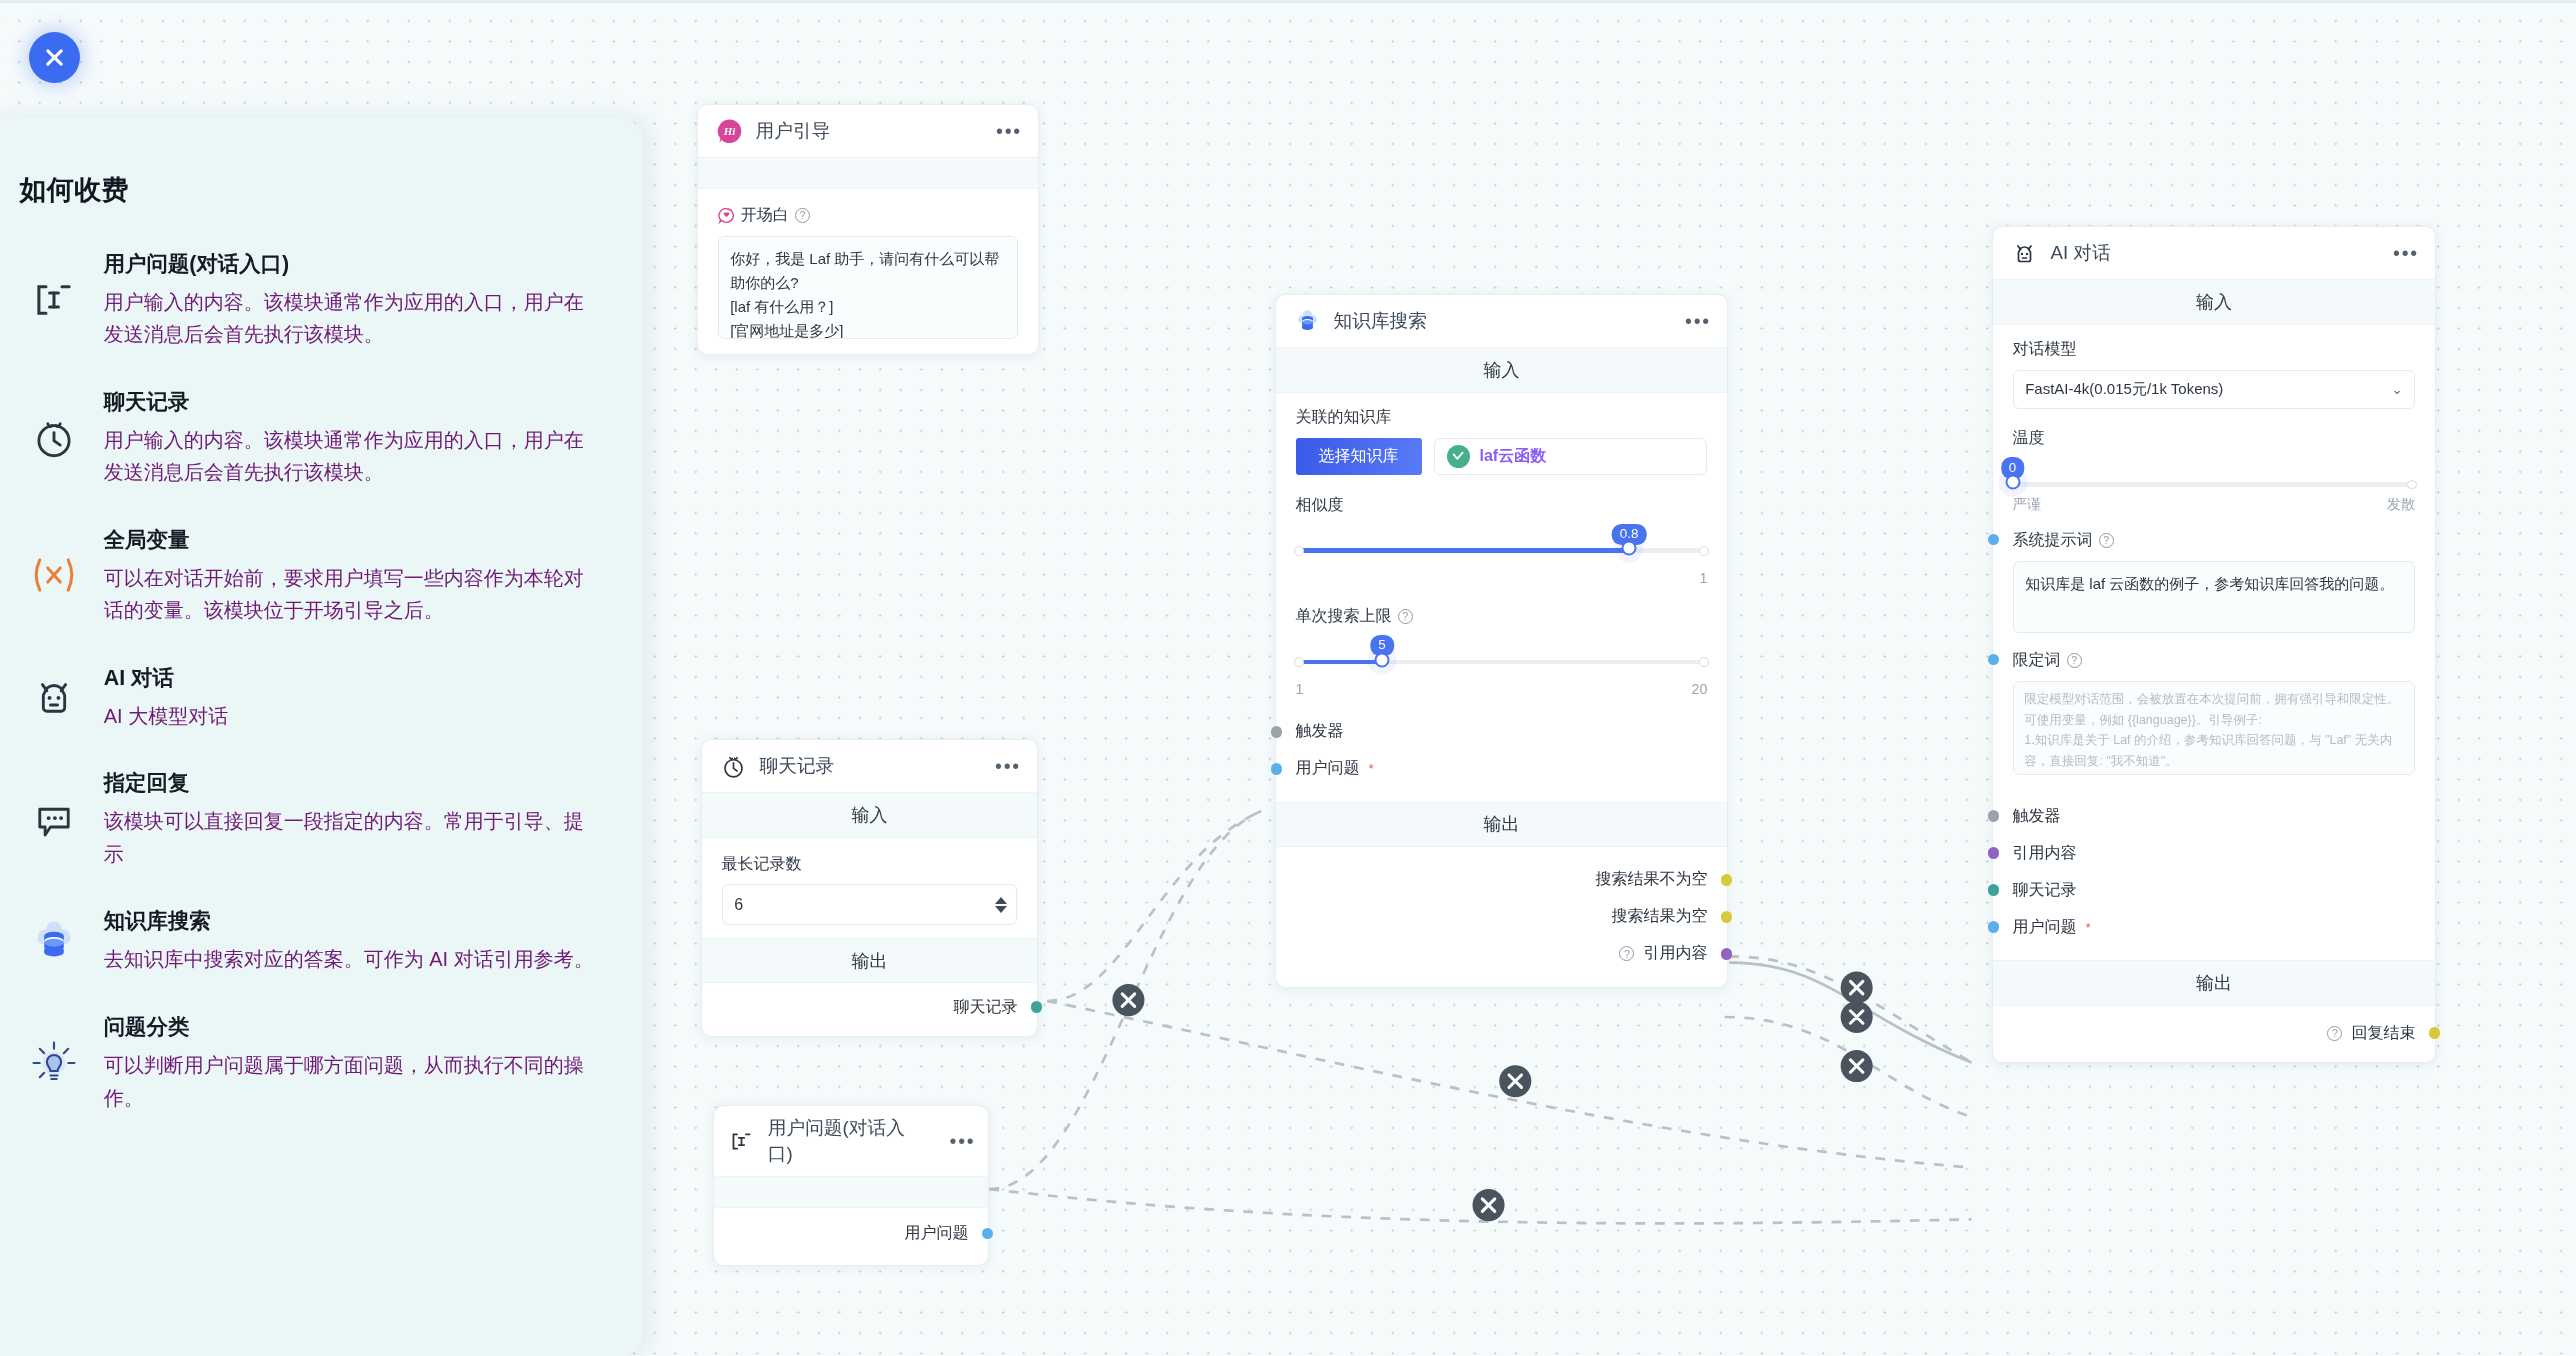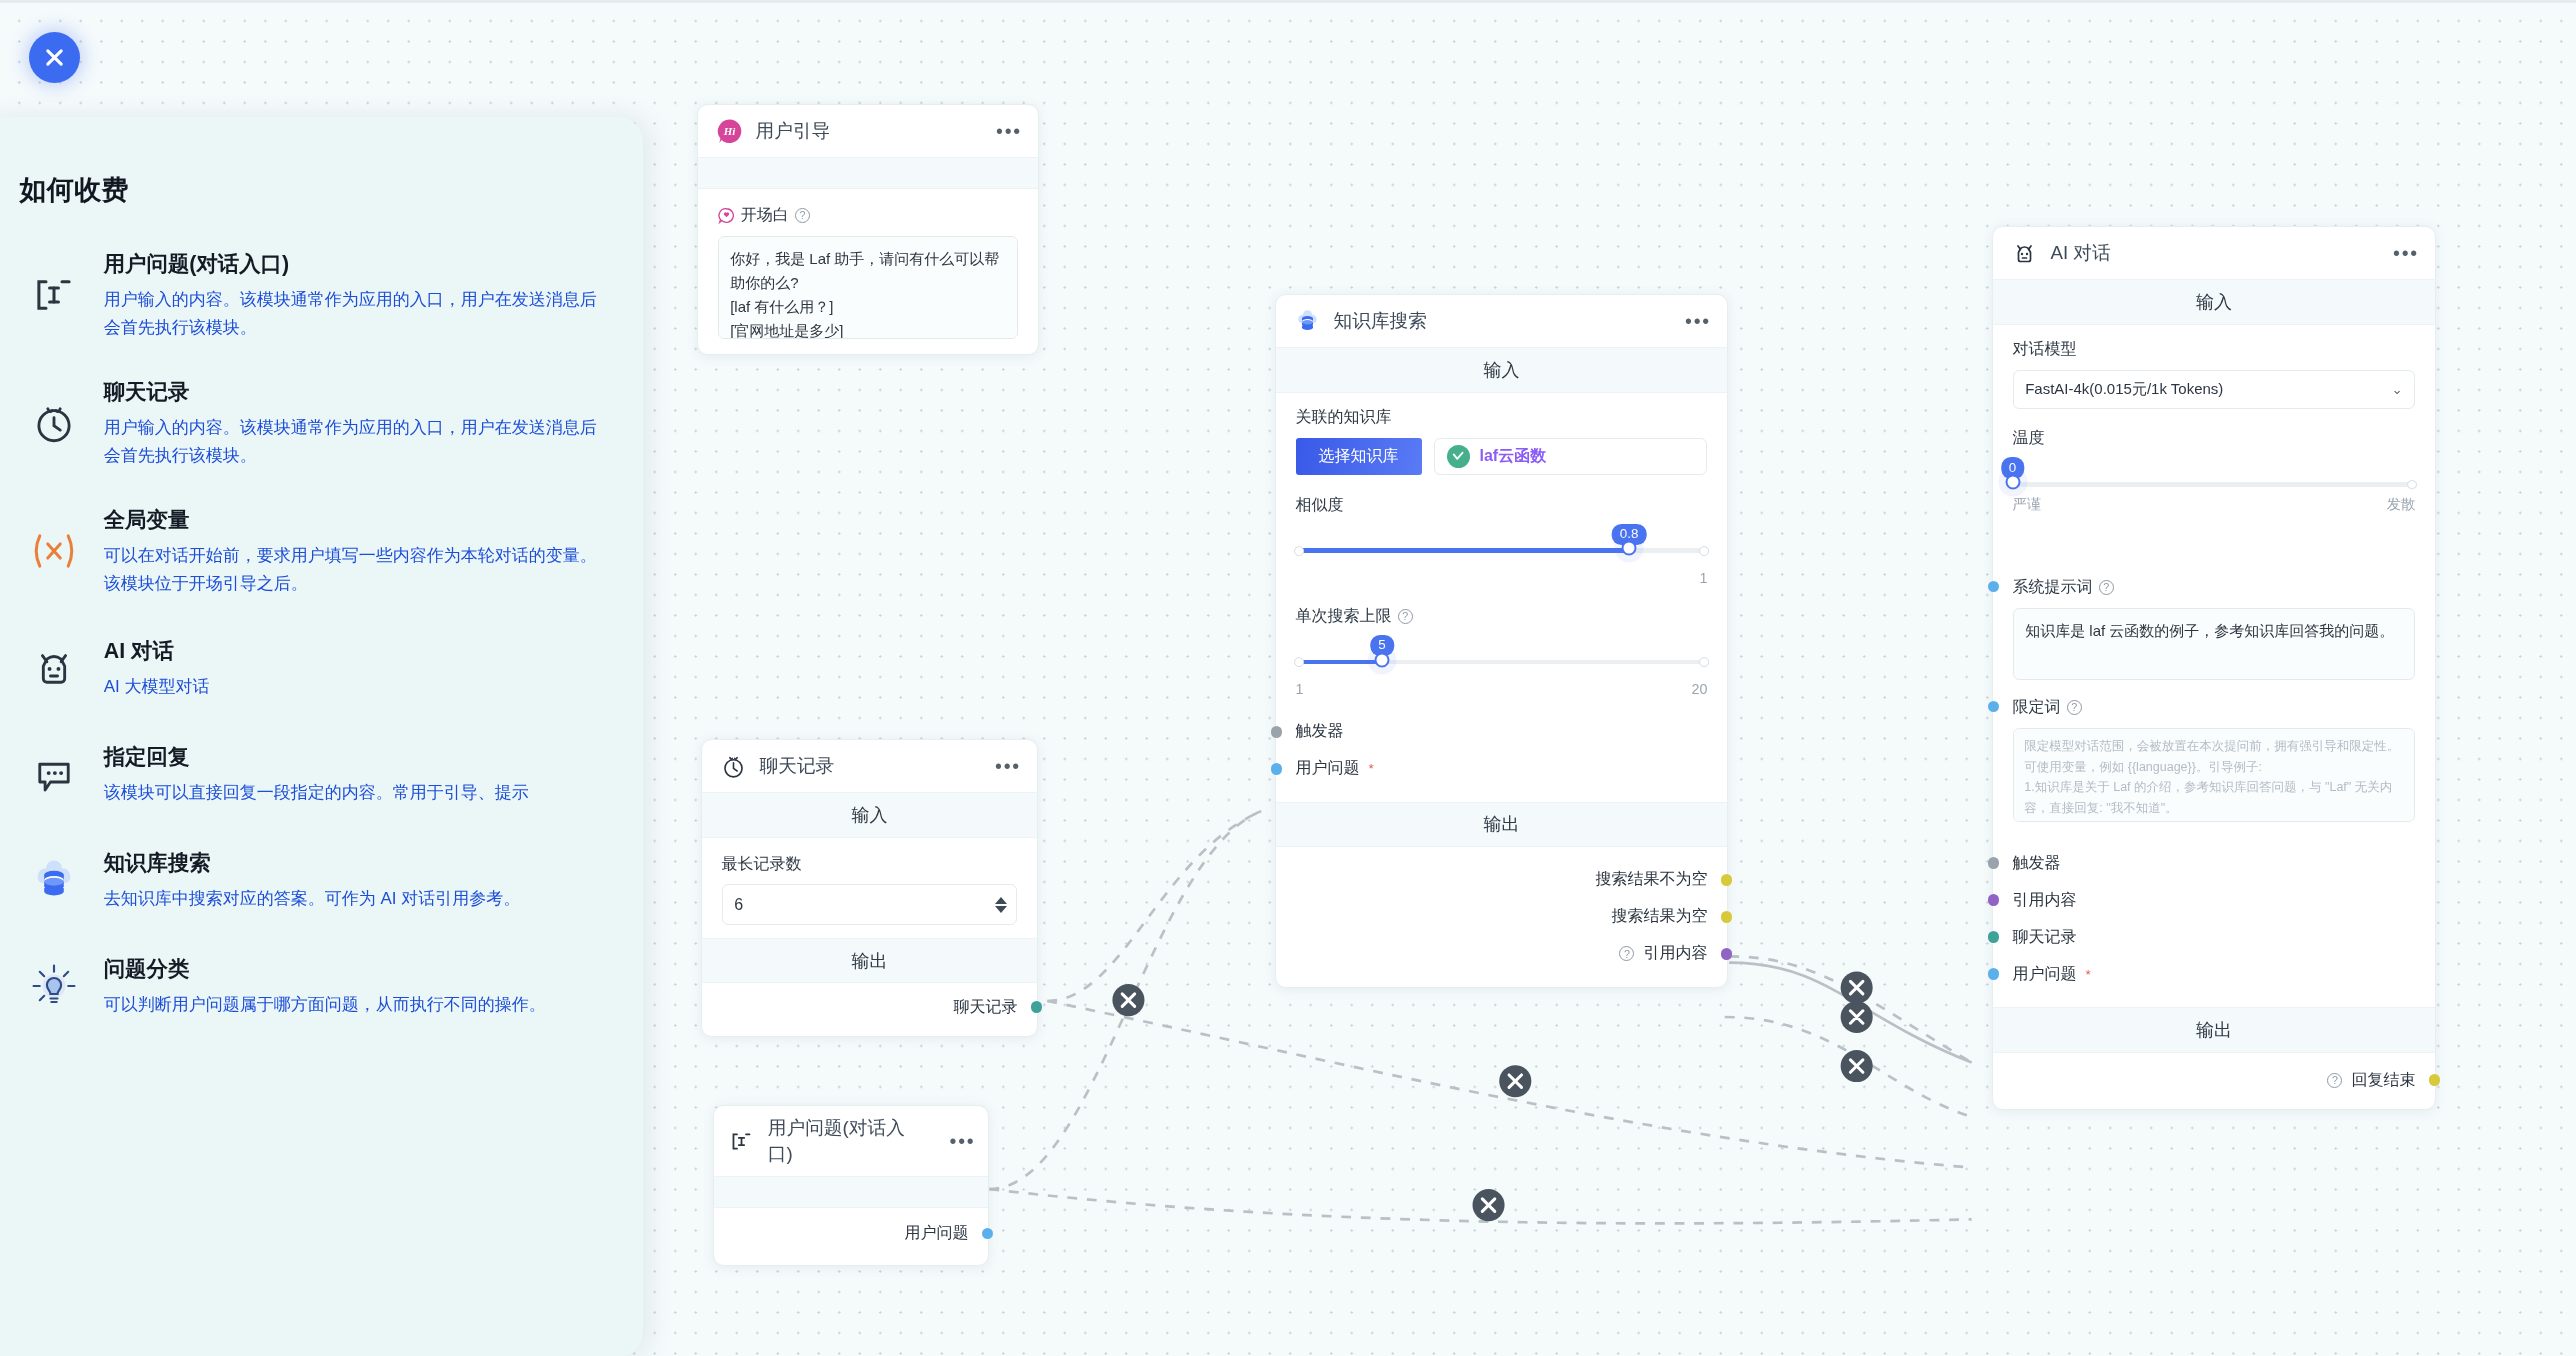--- a/index.html
+++ b/index.html
@@ -49,21 +49,21 @@
     display: flex; align-items: center; gap: 0;
     padding: 0 46px 0 39px; margin-bottom: 36px;
     cursor: grab;
   }
   .mod-icon {
     flex: 0 0 70px; height: 70px; display: flex; align-items: center; justify-content: center;
   }
   .mod-icon svg { display:block; }
   .mod-text { flex: 1 1 auto; padding-left: 14.3px; }
   .mod-name { font-size: 21.4px; color: #141b25; font-weight: 600; margin-bottom: 8px; }
-  .mod-desc { font-size: 17px; line-height: 1.62; color: #1d4ed8; }
+  .mod-desc { font-size: 20px; line-height: 1.62; color: #701a75; }
 
   
   .node {
     position: absolute; background: #ffffff;
     border: 0.9px solid #e7eef0; border-radius: 10.7px;
     box-shadow: 0 1.8px 10.7px rgba(100,130,140,.10);
     z-index: 10;
   }
   .node-head {
     display: flex; align-items: center; gap: 12.5px;
@@ -555,21 +555,21 @@
       <div class="sthumb" style="left:0%;"></div>
     </div>
     <div class="srange" style="margin-top:-7.1px;">
       <span>严谨</span>
       <span>发散</span>
     </div>
   </div>
 
 
   <div class="body" style="padding:16px 19.6px 0;">
-    <div class="field-label" style="position:relative;margin-top:47px;">
+    <div class="field-label" style="position:relative;">
       <span class="dot left" style="background:#5bb0ec; top:3.6px;"></span>
       <span>系统提示词</span>
       <span class="qmark">?</span>
     </div>
     <textarea class="ta" style="height: 72px;">知识库是 laf 云函数的例子，参考知识库回答我的问题。</textarea>
   </div>
 
   <div class="body" style="padding:14.3px 19.6px 14.3px;">
     <div class="field-label" style="position:relative;">
       <span class="dot left" style="background:#5bb0ec; top:3.6px;"></span>

